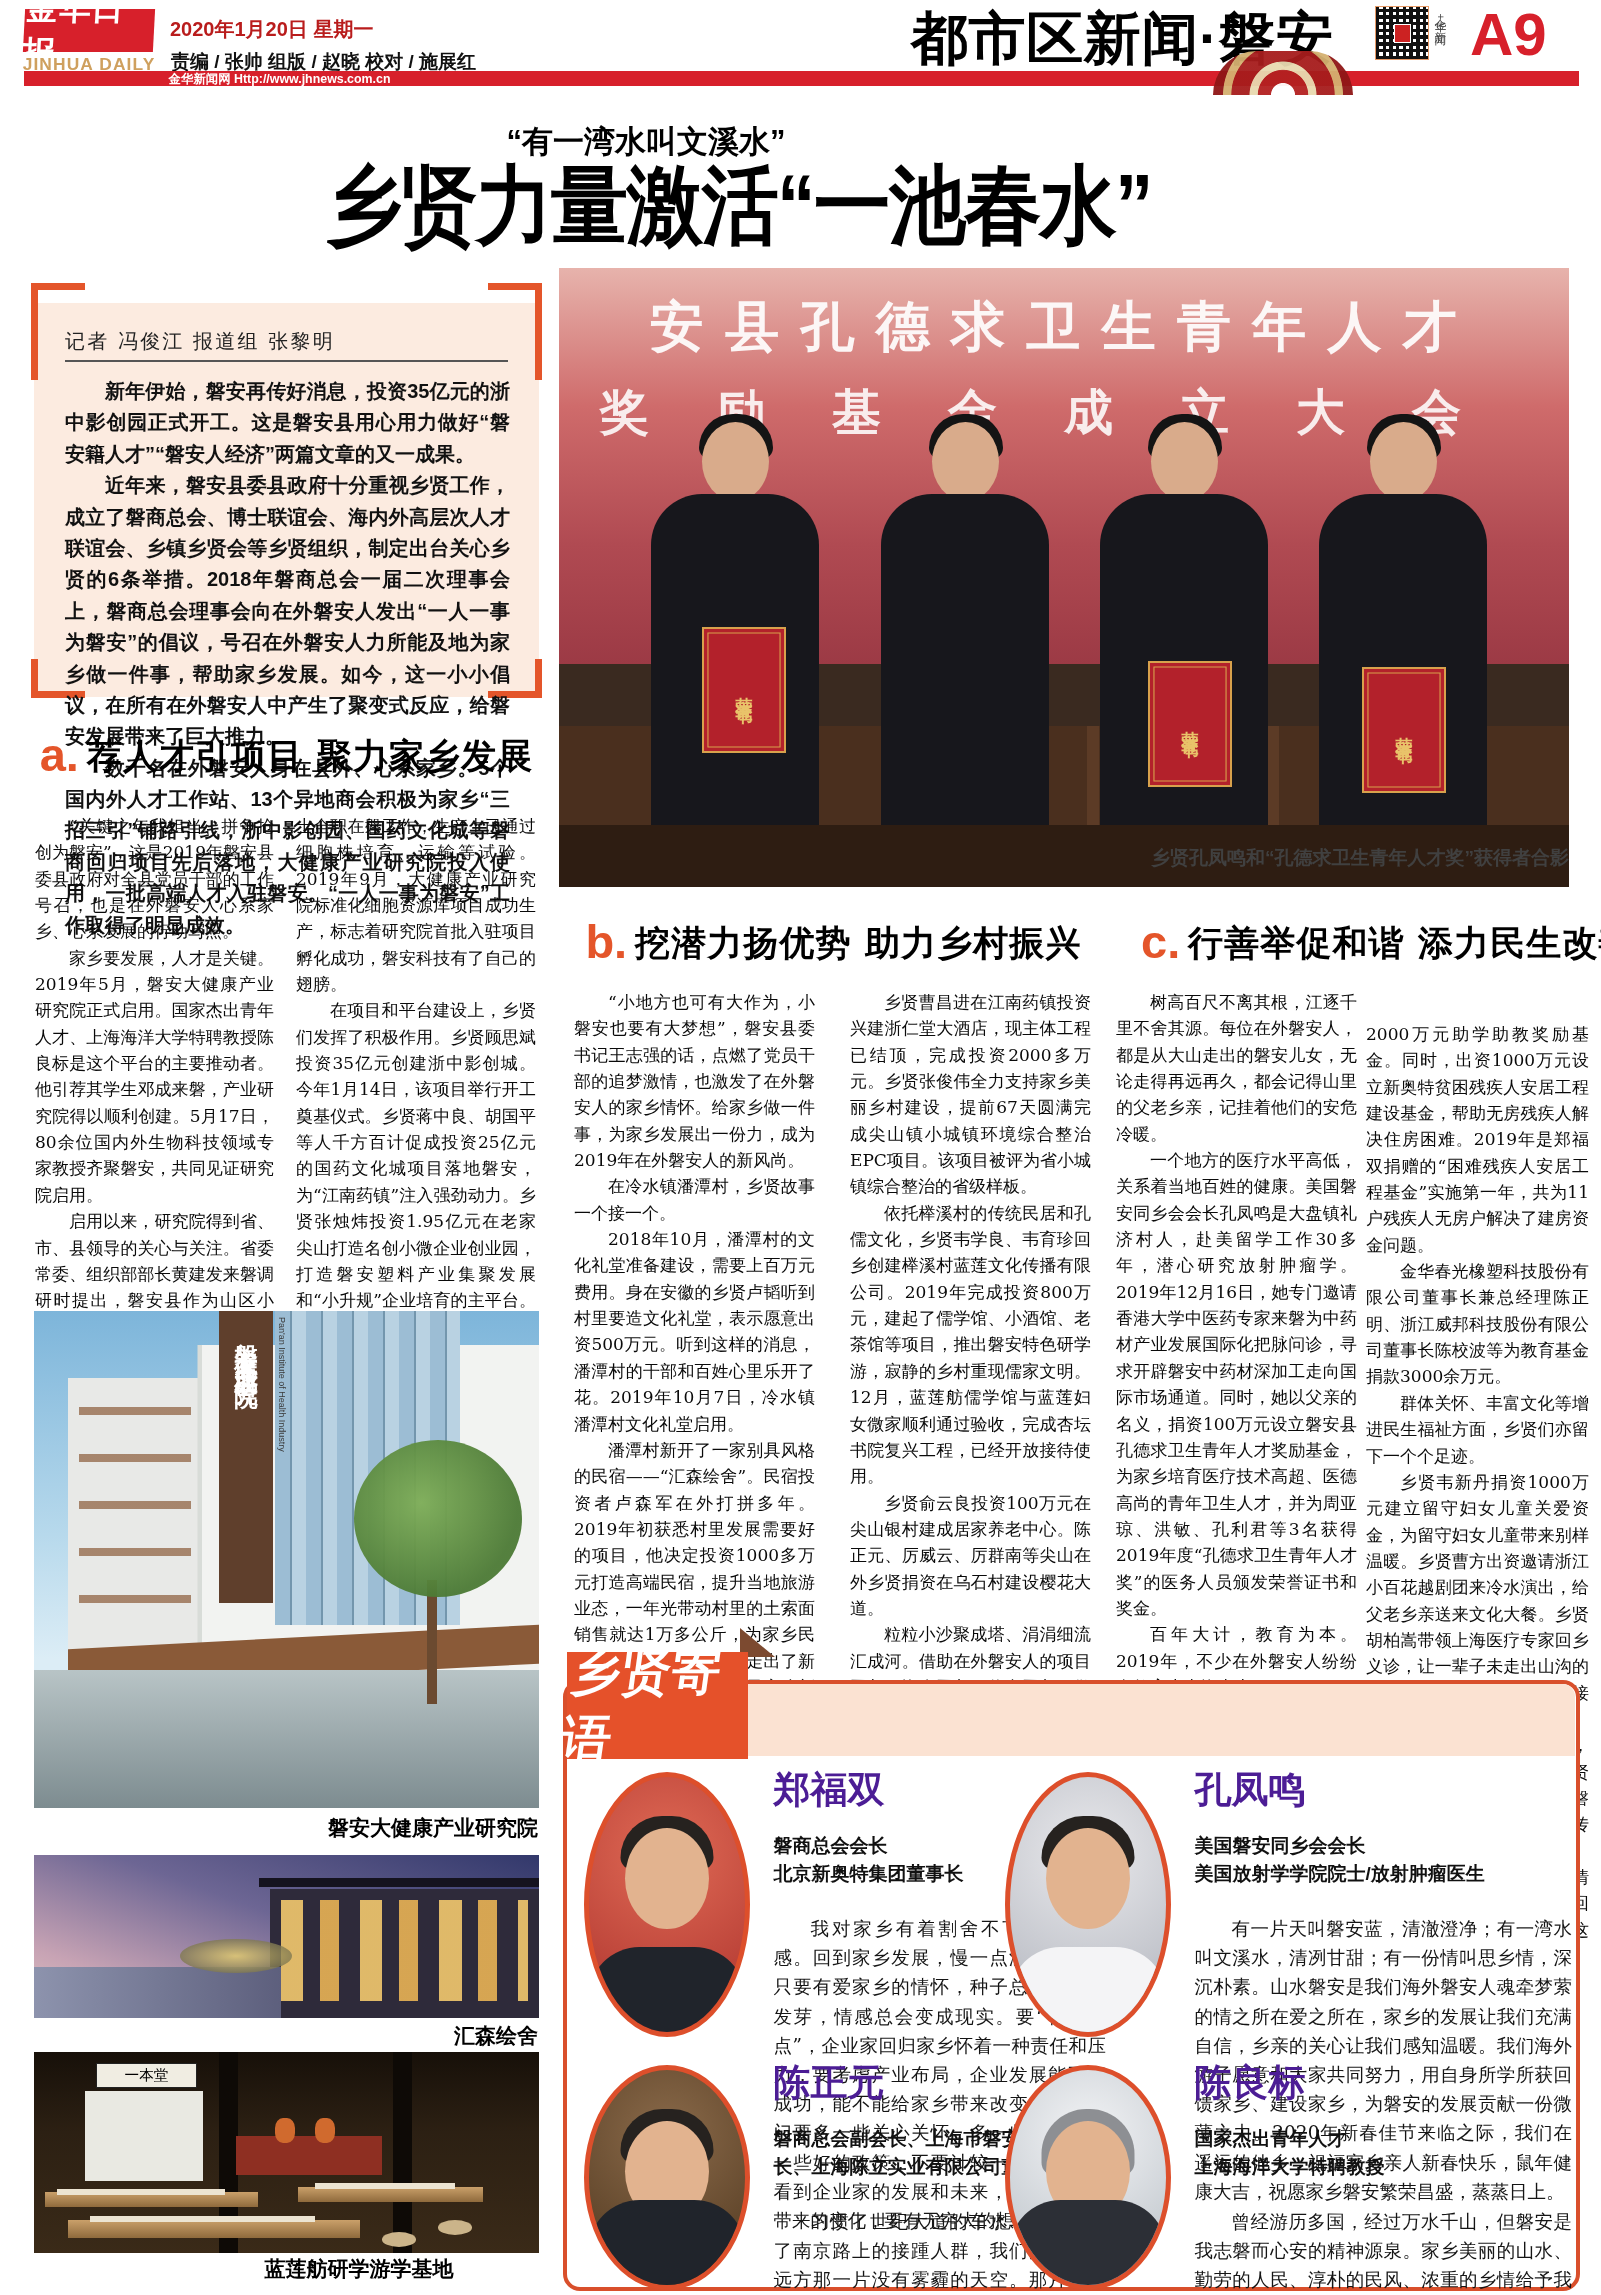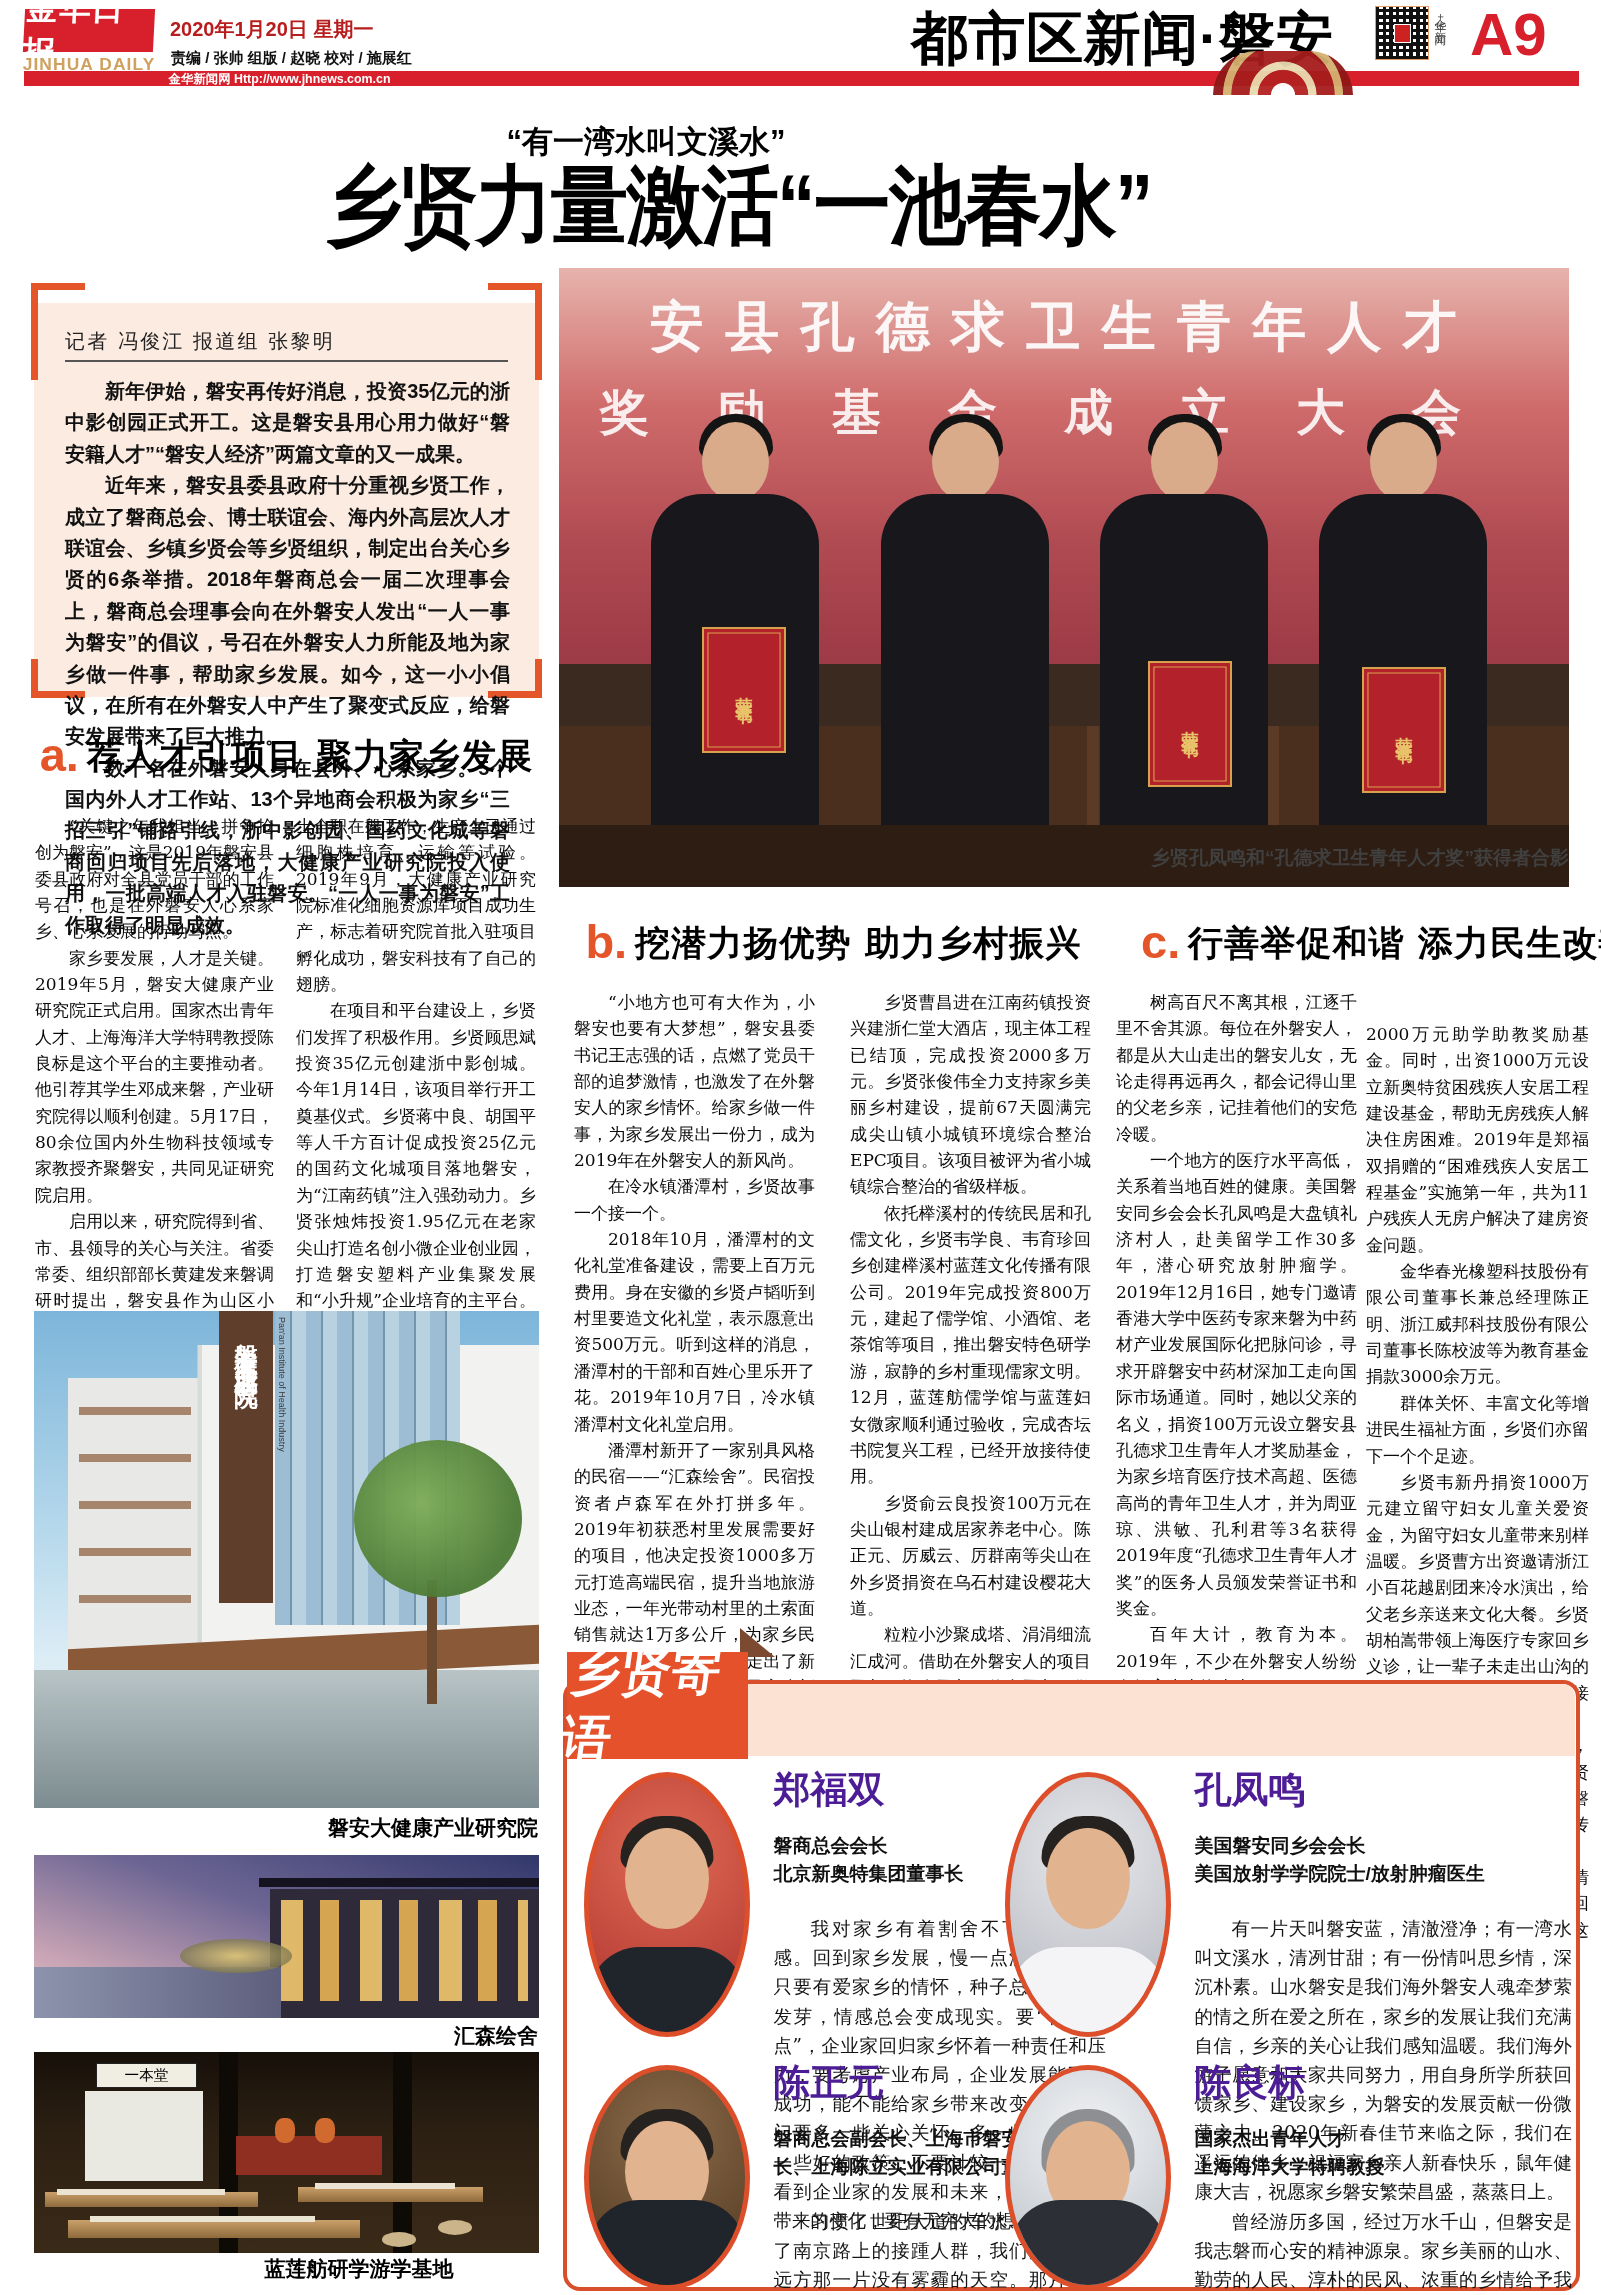--- a/index.html
+++ b/index.html
@@ -6,21 +6,21 @@
   body { background:#fff; font-family:"Liberation Sans", sans-serif; }
   .page { position:relative; width:1602px; height:2295px; background:#fff; overflow:hidden; }
 
   
   .logo-box { position:absolute; left:23.6px; top:9px; width:130px; height:43px;
     background:var(--red); color:#fff; display:flex; align-items:center; justify-content:center;
     font-size:33px; font-weight:bold; font-family:"DejaVu Serif", serif; transform:skewX(-3deg); }
   .logo-en { position:absolute; left:17px; top:54px; width:144px; text-align:center;
     color:#cfa05e; font-size:17.4px; font-weight:bold; letter-spacing:1.1px; }
   .hdr-date { position:absolute; left:170px; top:15.7px; font-size:20px; font-weight:bold; color:#b91c1c; }
-  .hdr-credits { position:absolute; left:171px; top:49px; font-size:15px; font-weight:bold; color:#111; }
+  .hdr-credits { position:absolute; left:171px; top:49px; font-size:19px; font-weight:bold; color:#111; }
   .hdr-section { position:absolute; left:911px; top:1.1px; font-size:57px; font-weight:900;
     color:#000; letter-spacing:0.6px; font-family:"Liberation Sans", sans-serif; }
   .qr { position:absolute; left:1375px; top:5.6px; width:54px; height:54px; border:1.1px solid #e89a66;
     background:
       repeating-linear-gradient(90deg,#111 0 3.4px,transparent 3.4px 6.7px),
       repeating-linear-gradient(0deg,#111 0 3.4px,#fff 3.4px 6.7px); }
   .qr-center { position:absolute; left:18px; top:17px; width:17px; height:19px; background:#c22; border:1.1px solid #fff; }
   .qr-caption { position:absolute; left:1433px; top:9px; writing-mode:vertical-rl; font-size:11.8px;
     color:#444; letter-spacing:2.2px; height:168px; }
   .page-num { position:absolute; left:1470px; top:0px; font-size:60px; font-weight:900; color:var(--red); }

